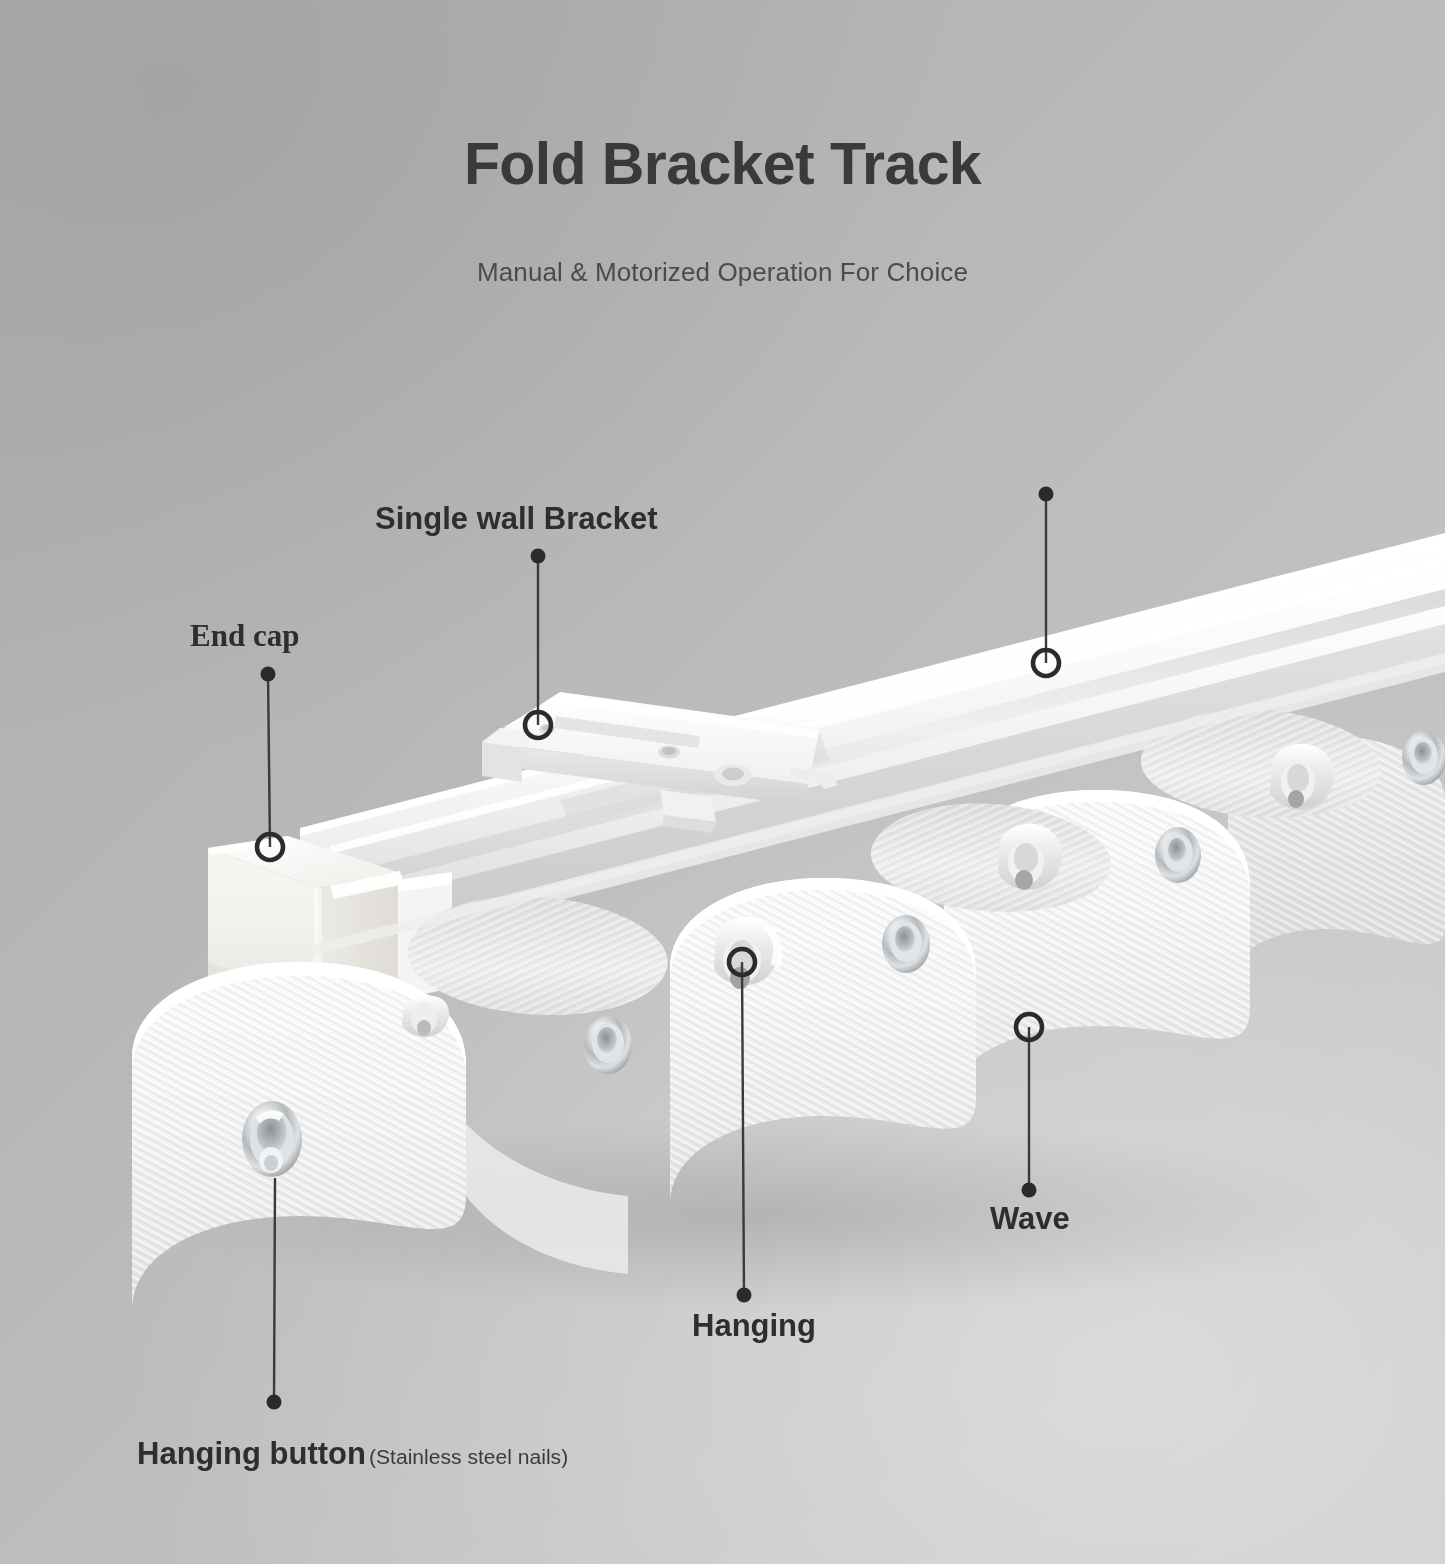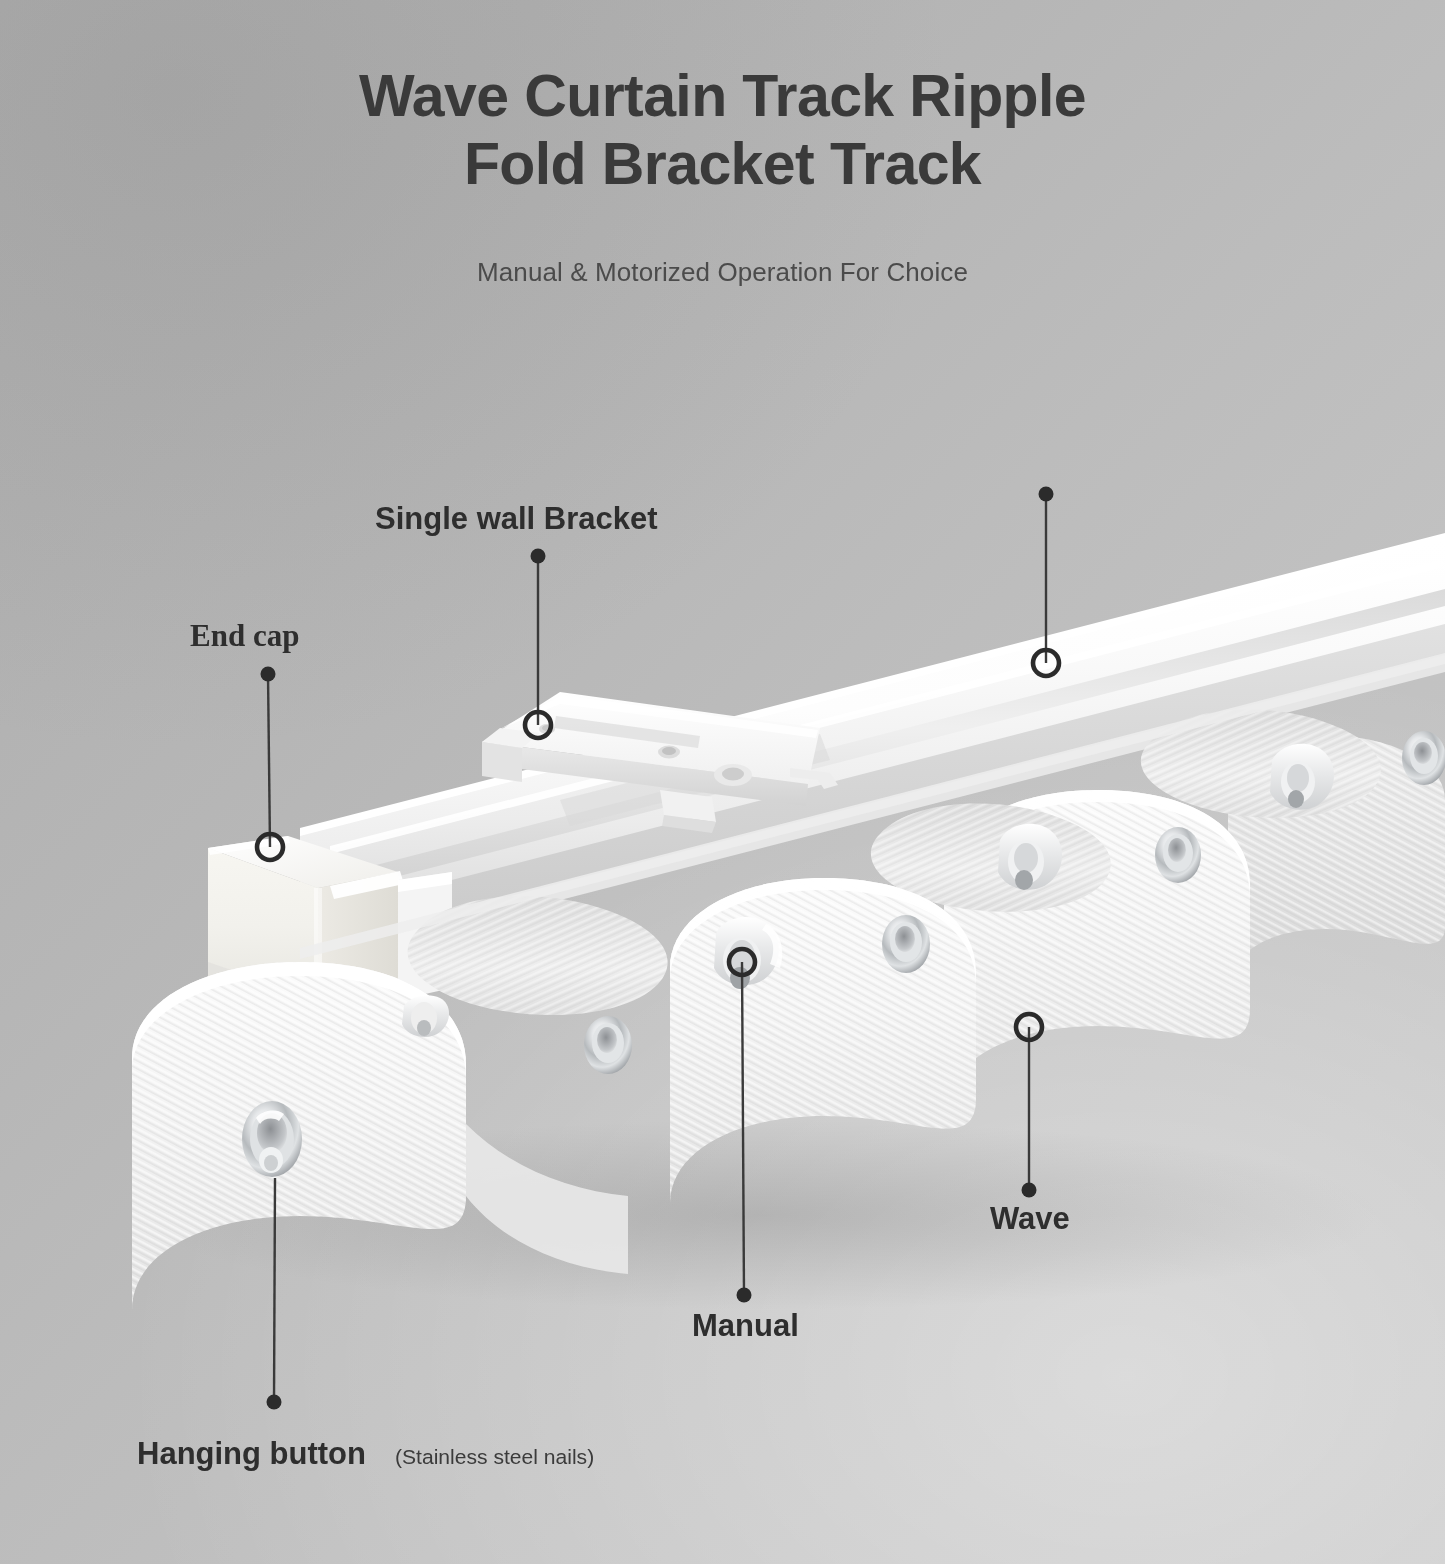--- a/index.html
+++ b/index.html
@@ -402,21 +402,21 @@
         </g>
 
         <path d="M 300,948 L 1445,653 L 1445,664 L 300,959 Z" fill="#ededed" opacity="0.85"></path>
 
       </g>
     </svg>
   </div>
 
   <div class="header">
     <h1 class="title">
-      <span>Wave Curtain Track Ripple</span><br>
+      <br>
       <span>Fold Bracket Track</span>
     </h1>
     <p class="subtitle">Manual &amp; Motorized Operation For Choice</p>
   </div>
 
   <div class="callouts">
 
     <svg class="leaders" viewBox="0 0 1445 1564" preserveAspectRatio="none" aria-hidden="true">
       <g stroke="#3a3a3a" stroke-width="2.4" fill="none">
         <line x1="268" y1="674" x2="270" y2="847"></line>
@@ -448,26 +448,26 @@
     <div class="callout-label lbl-end-cap">
       <span>End cap</span>
     </div>
 
     <div class="callout-label lbl-wall-bracket">
       <span>Single wall Bracket</span>
     </div>
 
 
     <div class="callout-label lbl-pulley">
-      <span>Manual</span>
+      <span>Hanging</span>
     </div>
 
     <div class="callout-label lbl-tape">
       <span>Wave</span>
     </div>
 
     <div class="callout-label lbl-hanging-button">
-      <span>Hanging button</span><span class="sub" style="margin-left: 29px; text-align: right;">(Stainless steel nails)</span>
+      <span>Hanging button</span><span class="sub" style="margin-left: 3px; text-align: right;">(Stainless steel nails)</span>
     </div>
 
   </div>
 
 </div>
 
 </body></html>

